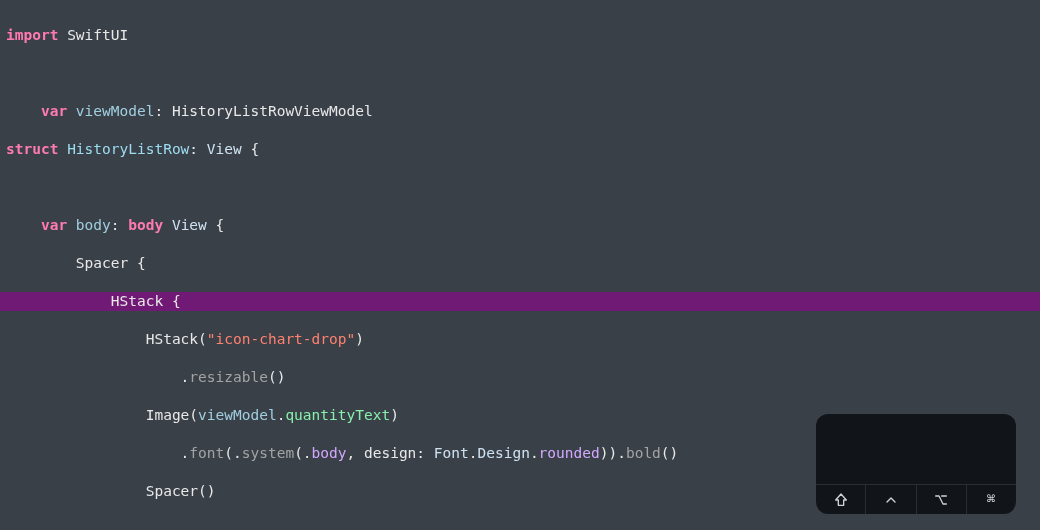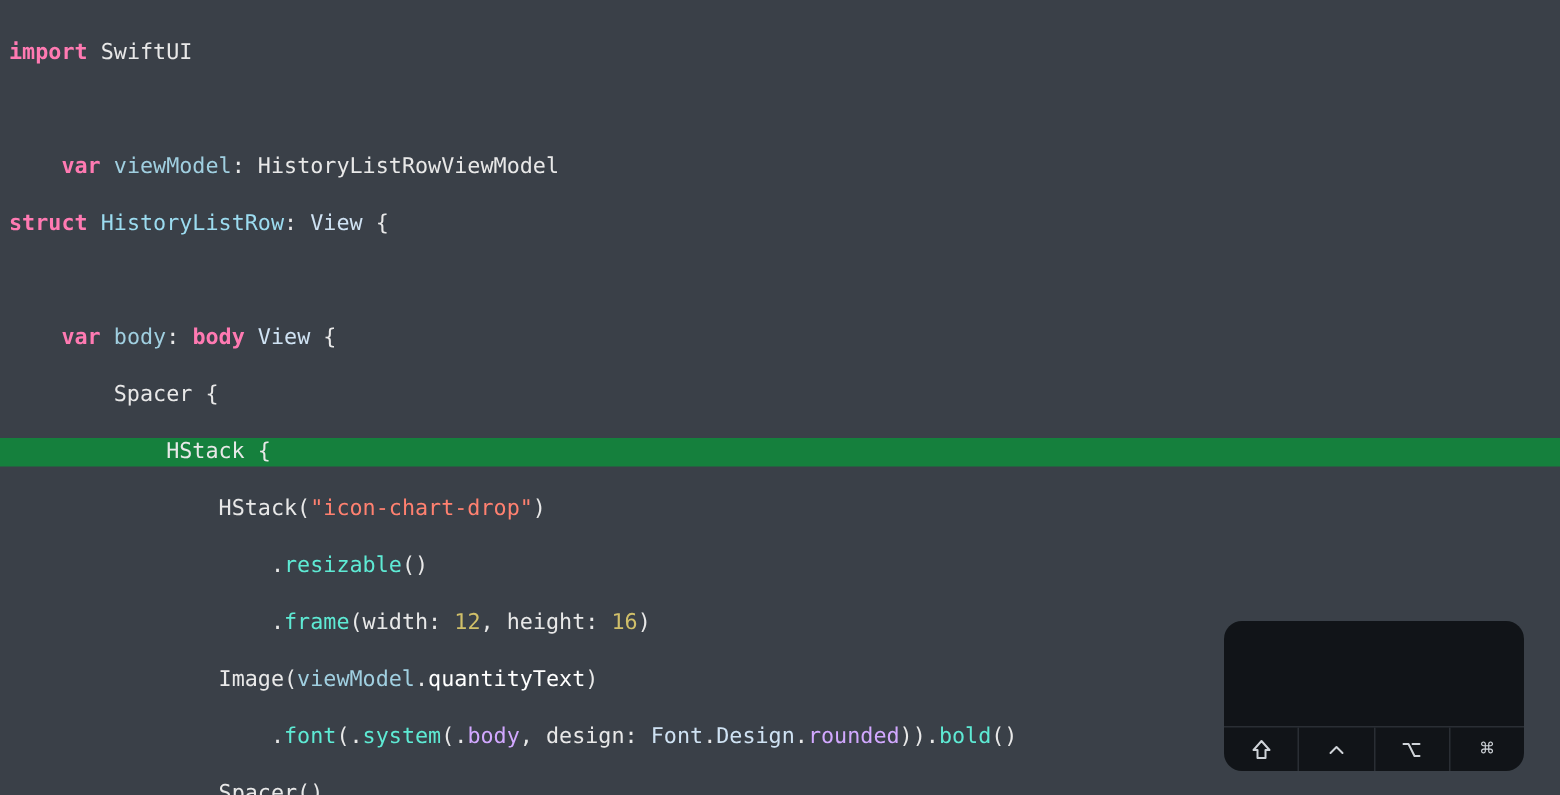--- a/index.html
+++ b/index.html
@@ -20,32 +20,32 @@
   }
   .editor {
     padding-top: 7px;
     white-space: pre;
   }
   .line {
     padding-left: 6px;
     height: 19px;
   }
   .line.highlighted {
-    background: #15803d;
+    background: #701a75;
   }
   .tok-keyword { color: #ff7ab2; font-weight: 600; }
   .tok-type { color: #cfe2f3; }
   .tok-typedef { color: #9cdcf0; }
-  .tok-func { color: #5eead4; }
+  .tok-func { color: #a3a3a3; }
   .tok-param { color: #a0cfe0; }
   .tok-string { color: #ff8170; }
   .tok-number { color: #d0bf69; }
   .tok-plain { color: #e8e8e8; }
   .tok-member { color: #d2a8ff; }
-  .tok-prop { color: #ffffff; }
+  .tok-prop { color: #86efac; }
 
   .touchbar {
     position: absolute;
     right: 24px;
     bottom: 16px;
     width: 200px;
     height: 100px;
     background: #111418;
     border-radius: 12px;
     display: flex;
@@ -88,21 +88,20 @@
 <div class="line"><span class="tok-keyword">import</span> <span class="tok-plain">SwiftUI</span></div>
 <div class="line"></div>
 <div class="line">    <span class="tok-keyword">var</span> <span class="tok-param">viewModel</span><span class="tok-plain">: </span><span class="tok-plain">HistoryListRowViewModel</span></div>
 <div class="line"><span class="tok-keyword">struct</span> <span class="tok-typedef">HistoryListRow</span><span class="tok-plain">: </span><span class="tok-type">View</span><span class="tok-plain"> {</span></div>
 <div class="line"></div>
 <div class="line">    <span class="tok-keyword">var</span> <span class="tok-param">body</span><span class="tok-plain">: </span><span class="tok-keyword">body</span> <span class="tok-type">View</span><span class="tok-plain"> {</span></div>
 <div class="line">        <span class="tok-plain">Spacer</span><span class="tok-plain"> {</span></div>
 <div class="line highlighted">            <span class="tok-plain">HStack</span><span class="tok-plain"> {</span></div>
 <div class="line">                <span class="tok-plain">HStack</span><span class="tok-plain">(</span><span class="tok-string">"icon-chart-drop"</span><span class="tok-plain">)</span></div>
 <div class="line">                    <span class="tok-plain">.</span><span class="tok-func">resizable</span><span class="tok-plain">()</span></div>
-<div class="line">                    <span class="tok-plain">.</span><span class="tok-func">frame</span><span class="tok-plain">(</span><span class="tok-plain">width:</span> <span class="tok-number">12</span><span class="tok-plain">, </span><span class="tok-plain">height:</span> <span class="tok-number">16</span><span class="tok-plain">)</span></div>
 <div class="line">                <span class="tok-plain">Image</span><span class="tok-plain">(</span><span class="tok-param">viewModel</span><span class="tok-plain">.</span><span class="tok-prop">quantityText</span><span class="tok-plain">)</span></div>
 <div class="line">                    <span class="tok-plain">.</span><span class="tok-func">font</span><span class="tok-plain">(.</span><span class="tok-func">system</span><span class="tok-plain">(.</span><span class="tok-member">body</span><span class="tok-plain">, design: </span><span class="tok-type">Font</span><span class="tok-plain">.</span><span class="tok-type">Design</span><span class="tok-plain">.</span><span class="tok-member">rounded</span><span class="tok-plain">)).</span><span class="tok-func">bold</span><span class="tok-plain">()</span></div>
 <div class="line">                <span class="tok-plain">Spacer</span><span class="tok-plain">()</span></div>
 
 
 
 
 
 
 

